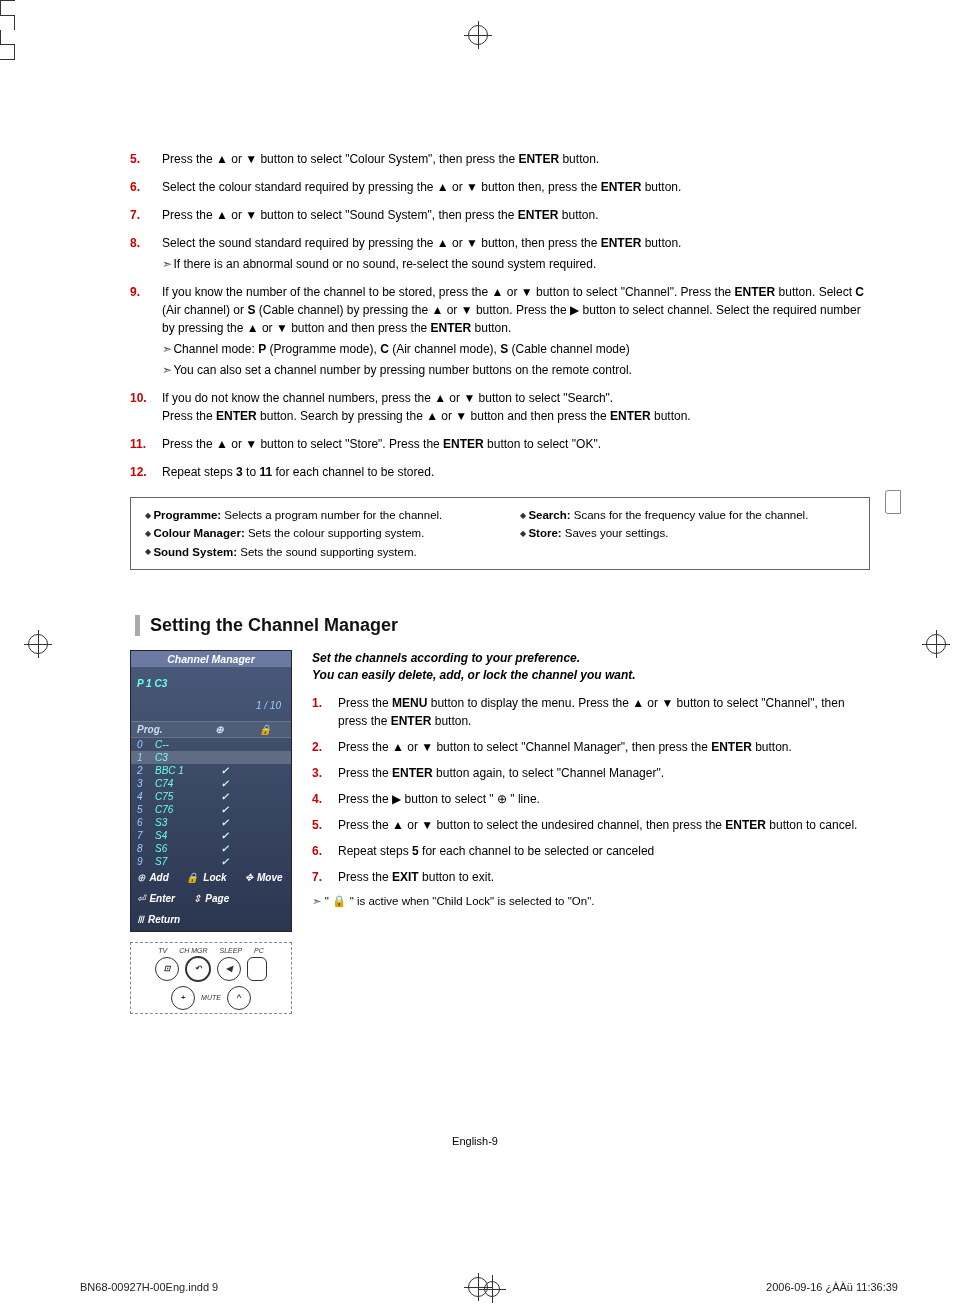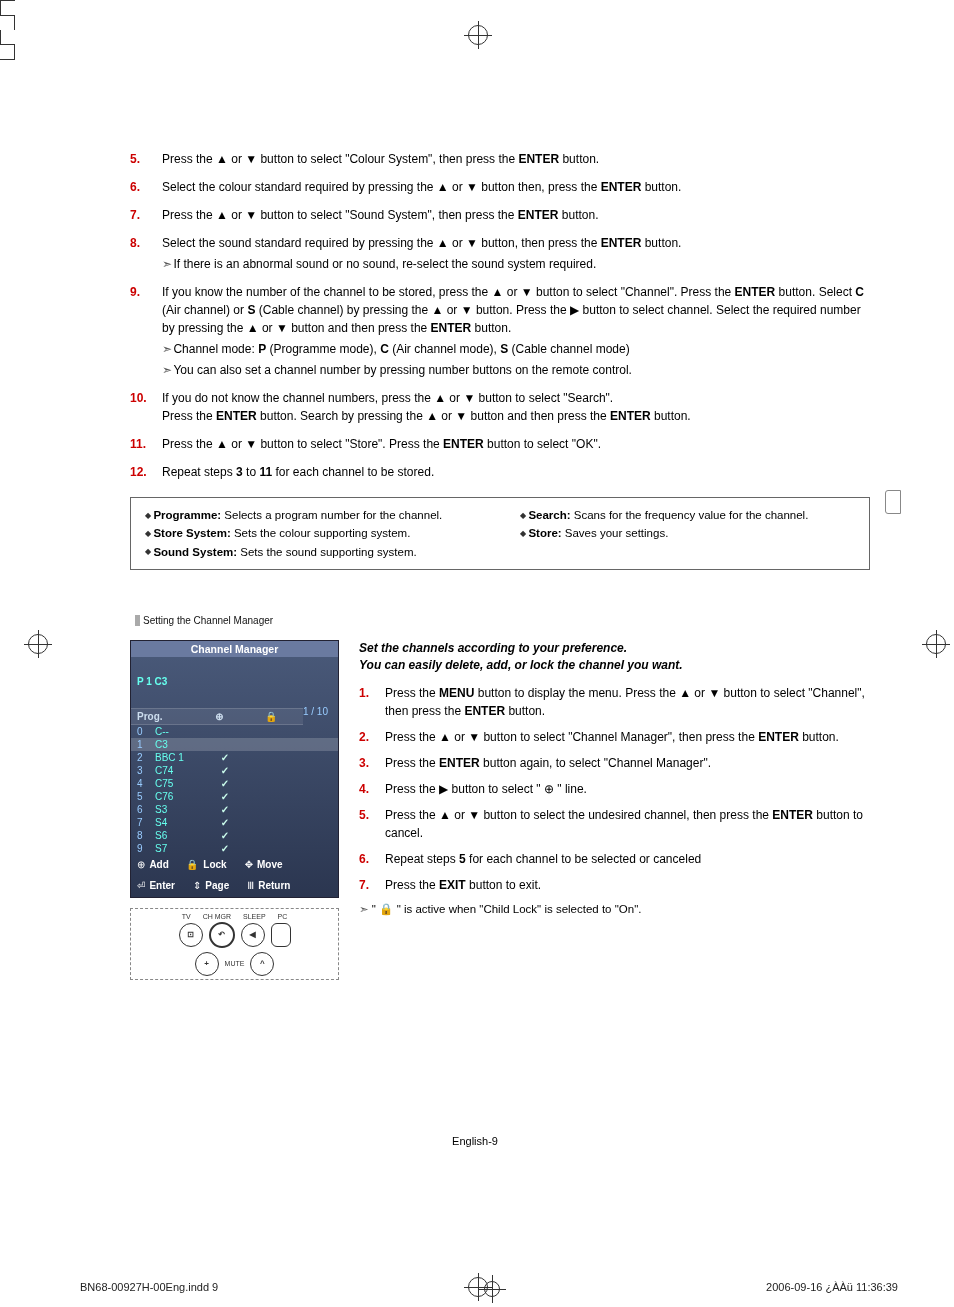--- a/index.html
+++ b/index.html
@@ -81,68 +81,70 @@
     display: flex;
     gap: 40px;
     font-size: 11.5px;
     line-height: 1.6;
   }
   .def-col { flex: 1; }
   .def-col div::before { content:"◆ "; font-size:8px; vertical-align: middle; color:#333;}
 
   .section-title {
     margin-top: 45px;
-    font-weight: normal;
-    font-size: 10px;
+    font-weight: bold;
+    font-size: 18px;
     color: #111;
     border-left: 5px solid #aaa;
-    padding-left: 3px;
+    padding-left: 10px;
     margin-left: 5px;
     margin-bottom: 14px;
   }
 
   .section-body {
     display: flex;
     gap: 20px;
   }
 
   .osd {
-    width: 209px;
+    width: 162px;
     font-size: 10px;
     flex-shrink: 0;
+    font-style: italic;
   }
   .osd-box {
     background: linear-gradient(#4a5a7a, #2b3650);
     color: #cfe;
     border: 1px solid #223;
     font-family: Arial, sans-serif;
     padding-bottom: 4px;
   }
   .osd-title {
     background: #6a7aa0;
     color:#fff;
     text-align:center;
     font-weight:bold;
     padding: 2px 0;
     font-size: 10.5px;
   }
   .osd-sub {
-    padding: 19px 6px;
+    padding: 11px 6px;
     color: #6fe;
     font-weight:bold;
   }
   .osd-count { float:right; color:#9cf; font-size:10px; padding-right:4px;}
   .osd-header-row {
     display:flex;
     background: rgba(255,255,255,0.08);
     padding: 2px 6px;
     color:#cde;
     font-weight:bold;
     border-top:1px solid rgba(255,255,255,0.15);
     border-bottom:1px solid rgba(255,255,255,0.15);
+    margin-top:19px;
   }
   .osd-header-row .h1 { width: 55px; }
   .osd-header-row .h2 { width: 55px; text-align:center;}
   .osd-header-row .h3 { flex:1; text-align:center;}
   .osd-rows { }
   .osd-row {
     display:flex;
     padding: 1px 6px;
     color: #6fe;
     font-size: 10px;
@@ -298,21 +300,21 @@
         </li>
         <li>
           <span class="num">12.</span>
           <div class="body-text">Repeat steps <b>3</b> to <b>11</b> for each channel to be stored.</div>
         </li>
       </ol>
 
     <div class="def-box">
       <div class="def-col" id="defs-left">
           <div><b>Programme:</b> Selects a program number for the channel.</div>
-          <div><b>Store System:</b> Sets the colour supporting system.</div>
+          <div><b>Colour Manager:</b> Sets the colour supporting system.</div>
           <div><b>Sound System:</b> Sets the sound supporting system.</div>
         </div>
       <div class="def-col" id="defs-right">
           <div><b>Search:</b> Scans for the frequency value for the channel.</div>
           <div><b>Store:</b> Saves your settings.</div>
         </div>
     </div>
 
     <div class="section-title">Setting the Channel Manager</div>
 

